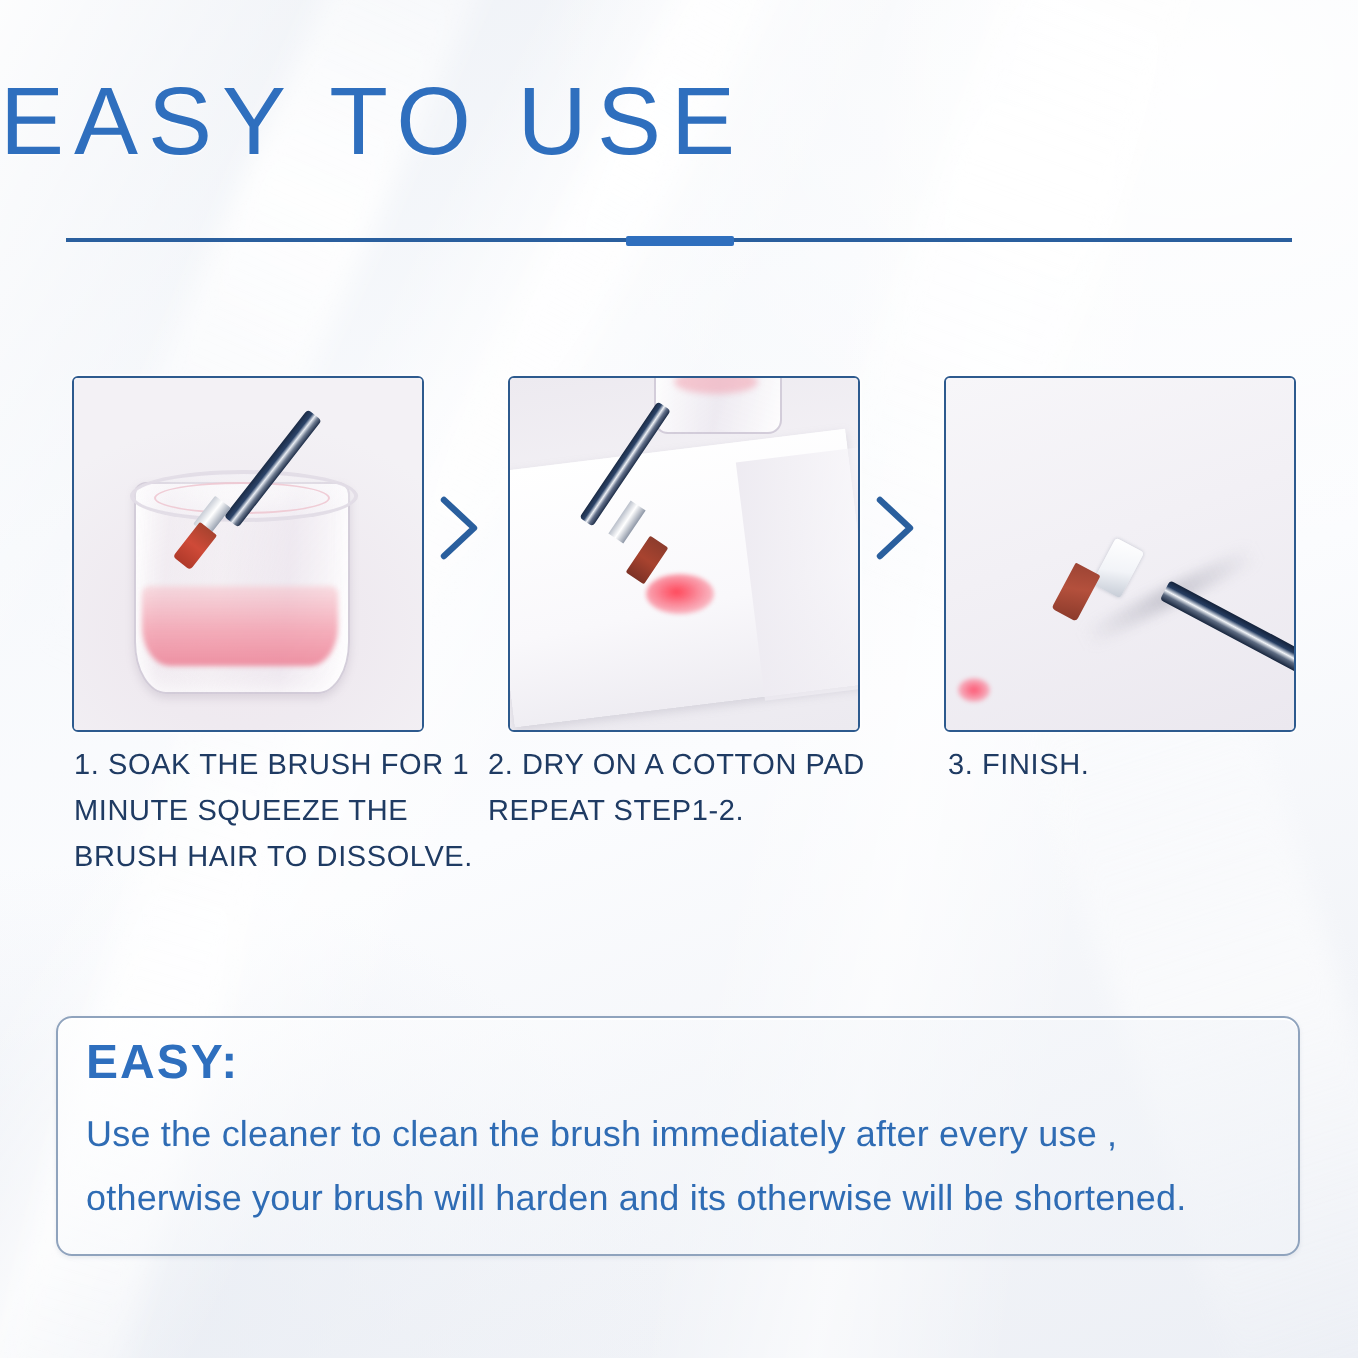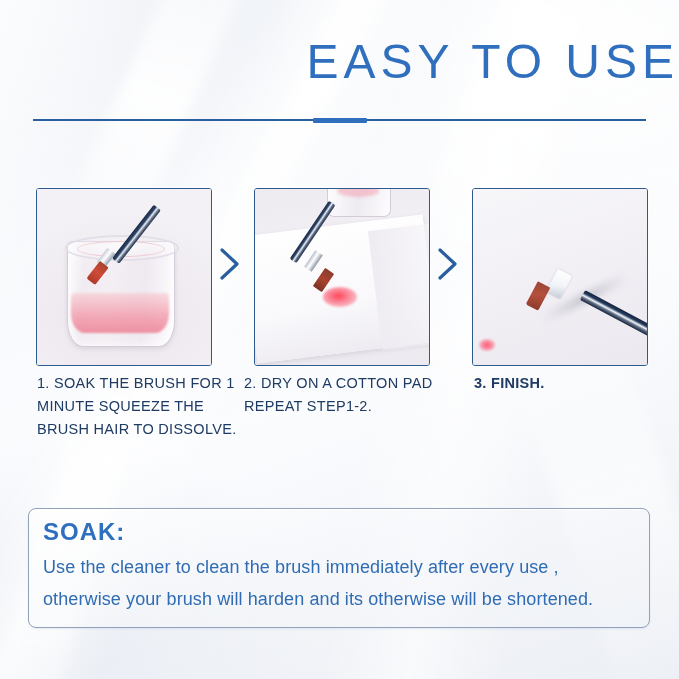--- a/index.html
+++ b/index.html
@@ -33,21 +33,21 @@
     background: linear-gradient(to bottom, rgba(255,255,255,0.0), rgba(255,255,255,0.9), rgba(255,255,255,0.0));
     filter: blur(6px);
   }
 
   
   #title-block {
     position: absolute;
     left: 0;
     top: 38px;
     width: 679px;
-    text-align: right;
+    text-align: left;
   }
   #title-text {
     font-size: 48px;
     letter-spacing: 5px;
     color: #2f6fbe;
     font-weight: 400;
     line-height: 1;
     text-shadow: 0 1px 0 rgba(255,255,255,0.6);
   }
 
@@ -304,21 +304,21 @@
     position: absolute;
     top: 0;
     font-size: 14.5px;
     line-height: 23px;
     color: #1f3b63;
     letter-spacing: 0.3px;
     white-space: pre-line;
   }
   #caption-1 { left: 37px; width: 205px; }
   #caption-2 { left: 244px; width: 205px; }
-  #caption-3 { left: 474px; width: 180px; font-weight: bold; }
+  #caption-3 { left: 474px; width: 180px; }
 
   
   #tips-box {
     position: absolute;
     left: 28px;
     top: 508px;
     width: 620px;
     height: 118px;
     border: 1px solid #8fa3bd;
     border-radius: 8px;
@@ -414,18 +414,18 @@
 
   </div>
 
   <div id="captions">
     <div class="caption" id="caption-1">1. SOAK THE BRUSH FOR 1 MINUTE SQUEEZE THE BRUSH HAIR TO DISSOLVE.</div>
     <div class="caption" id="caption-2">2. DRY ON A COTTON PAD REPEAT STEP1-2.</div>
     <div class="caption" id="caption-3">3. FINISH.</div>
   </div>
 
   <div id="tips-box">
-    <div id="tips-heading">SOAK:</div>
+    <div id="tips-heading">EASY:</div>
     <div class="tips-line" id="tips-line-1">Use the cleaner to clean the brush immediately after every use ,</div>
     <div class="tips-line" id="tips-line-2">otherwise your brush will harden and its otherwise will be shortened.</div>
   </div>
 
 </div>
 
 </body></html>

